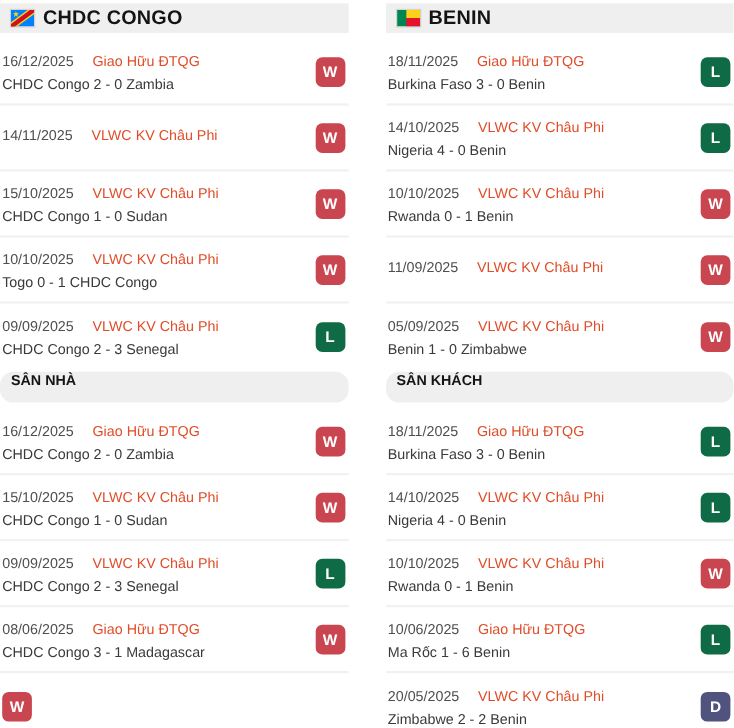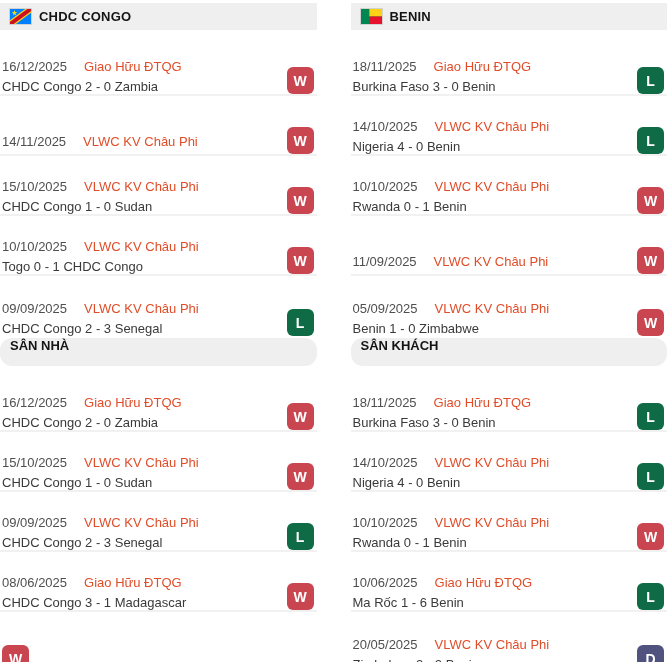--- a/index.html
+++ b/index.html
@@ -23,21 +23,21 @@
   .team-header {
     height: 27px;
     background: #efefef;
     display: flex;
     align-items: center;
     gap: 8px;
     padding-left: 10px;
     margin-bottom: 6px;
   }
   .team-name {
-    font-size: 13px;
+    font-size: 18px;
     font-weight: bold;
     color: #141414;
     letter-spacing: .2px;
   }
   .flag {
     display: inline-flex;
     width: 21px;
     height: 15px;
     flex: 0 0 auto;
   }
@@ -51,21 +51,21 @@
     border-radius: 12px;
   }
   .section-title {
     font-size: 13px;
     font-weight: bold;
     color: #141414;
   }
   .match-row {
     height: 60px;
     display: flex;
-    align-items: flex-end;
+    align-items: center;
     justify-content: space-between;
     border-bottom: 2px solid #f1f1f1;
     padding: 0 3px 0 2px;
     cursor: pointer;
   }
   .match-row:last-child { border-bottom: none; }
   .line1 { margin-bottom: 4px; white-space: nowrap; }
   .date {
     font-size: 13px;
     color: #4f4f4f;

